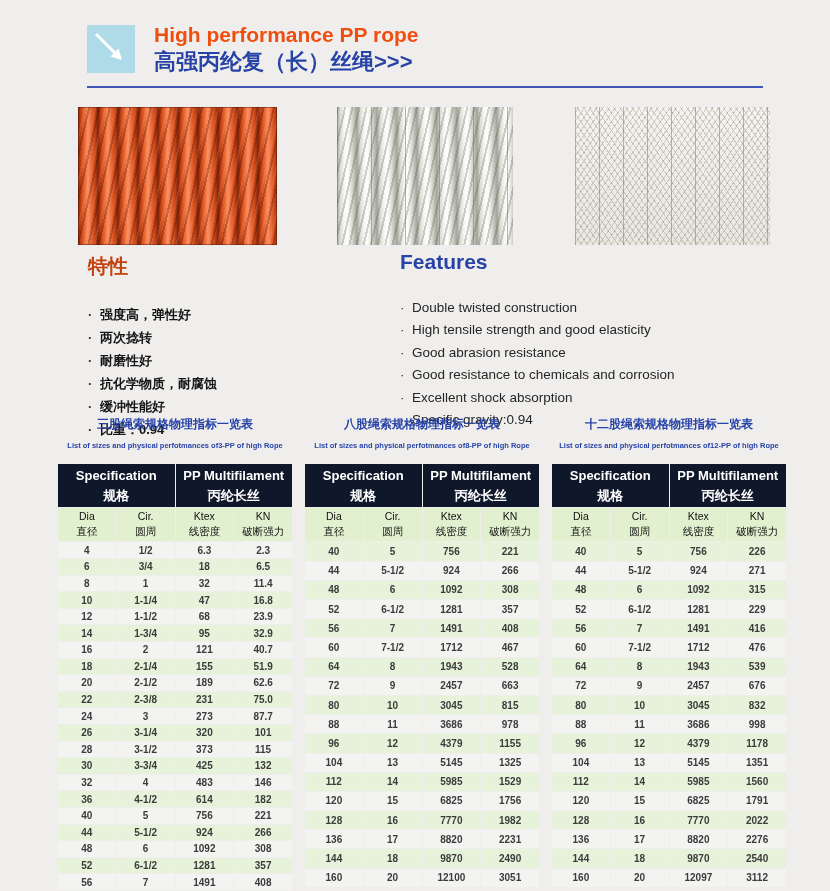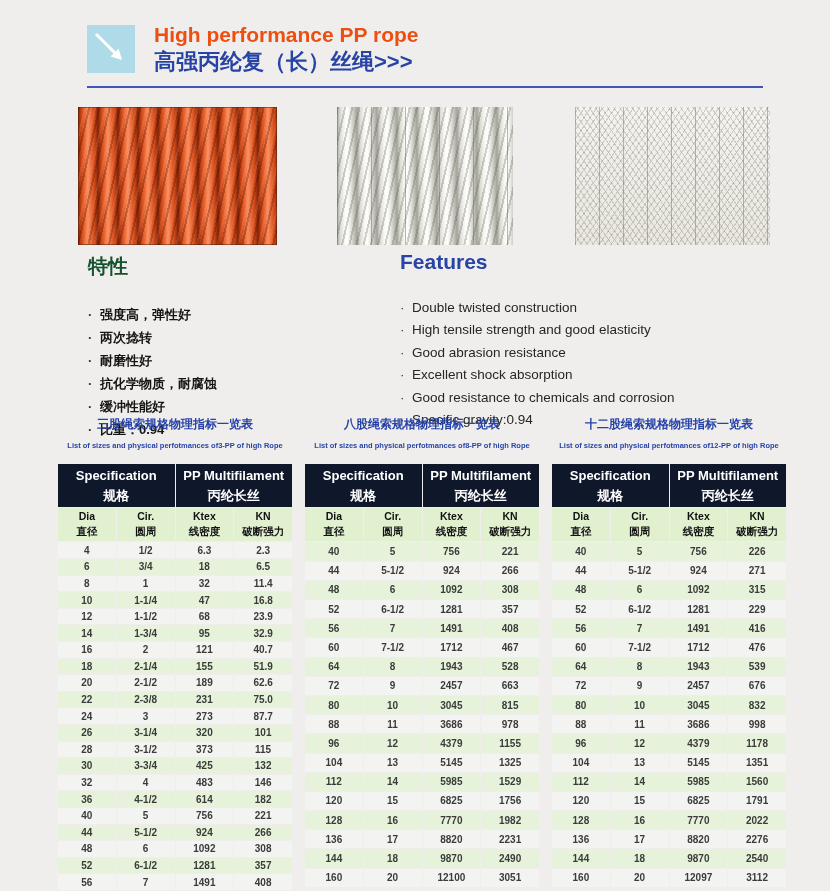--- a/index.html
+++ b/index.html
@@ -52,42 +52,42 @@
     background:
       repeating-linear-gradient(55deg, rgba(125,125,115,0.30) 0 1px, rgba(255,255,255,0) 1px 5px),
       repeating-linear-gradient(-55deg, rgba(125,125,115,0.30) 0 1px, rgba(255,255,255,0) 1px 5px),
       repeating-linear-gradient(90deg, rgba(151,116,50,0.50) 0 1px, rgba(0,0,0,0) 1px 24px),
       linear-gradient(#f4f3ee, #e9e7df);
   }
 
   
   .feat-zh { position: absolute; left: 88px; top: 253px; width: 290px; }
   .feat-en { position: absolute; left: 400px; top: 250px; width: 380px; }
-  .feat-title-zh { font-size: 20px; font-weight: bold; color: #14532d; }
+  .feat-title-zh { font-size: 20px; font-weight: bold; color: #c2410c; }
   .feat-title-en { font-size: 21px; font-weight: 600; color: #2843a6; }
   .feat-list { list-style: none; margin-top: 23px; }
   .feat-zh .feat-list li { font-size: 13px; font-weight: 600; color: #151515; line-height: 23px; }
   .feat-en .feat-list li { font-size: 13.5px; font-weight: 400; color: #262626; line-height: 22.4px; }
   .bullet { display: inline-block; width: 12px; color: #333; }
 
   
   .tbl-block { position: absolute; top: 417px; width: 236px; }
   .tbl-block.b1 { left: 57px; }
   .tbl-block.b2 { left: 304px; }
   .tbl-block.b3 { left: 551px; }
   .tbl-title-zh { font-size: 12px; font-weight: bold; color: #2743a8; text-align: center; line-height: 15px; }
   .tbl-title-en { font-size: 7.5px; font-weight: bold; color: #2743a8; text-align: center; line-height: 10px; margin-top: 9px; }
   table.spec { width: 100%; border-collapse: separate; border-spacing: 1px; table-layout: fixed; margin-top: 12px; }
   th.group {
     background: #0f172a; color: #ffffff;
     font-size: 13px; font-weight: bold; line-height: 1.5; padding: 2px 0;
   }
   th.sub {
     background: #e1f0cf; color: #111111;
-    font-size: 10.5px; font-weight: bold; line-height: 1.45; padding: 1px 0 2px;
+    font-size: 10.5px; font-weight: normal; line-height: 1.45; padding: 1px 0 2px;
   }
   td.cell {
     font-size: 10px; font-weight: bold; color: #3b3b3b;
     text-align: center; vertical-align: middle;
   }
   .t1 td.cell { height: 15.6px; }
   .t2 td.cell, .t3 td.cell { height: 18.2px; }
   tr.row-light { background: #f3f3f1; }
   tr.row-green { background: #e6f3da; }
 </style>
@@ -121,22 +121,22 @@
         <li><span class="bullet">·</span><span>比重：0.94</span></li>
       </ul>
   </div>
 
   <div class="feat-en">
     <div class="feat-title-en">Features</div>
     <ul class="feat-list">
         <li><span class="bullet">·</span><span>Double twisted construction</span></li>
         <li><span class="bullet">·</span><span>High tensile strength and good elasticity</span></li>
         <li><span class="bullet">·</span><span>Good abrasion resistance</span></li>
+        <li><span class="bullet">·</span><span>Good resistance to chemicals and corrosion</span></li>
         <li><span class="bullet">·</span><span>Excellent shock absorption</span></li>
-        <li><span class="bullet">·</span><span>Good resistance to chemicals and corrosion</span></li>
         <li><span class="bullet">·</span><span>Specific gravity:0.94</span></li>
       </ul>
   </div>
 
   <div class="tbl-block b1">
     <div class="tbl-title-zh">三股绳索规格物理指标一览表</div>
     <div class="tbl-title-en">List of sizes and physical perfotmances of3-PP of high Rope</div>
     <table class="spec t1">
       <thead>
         <tr>

